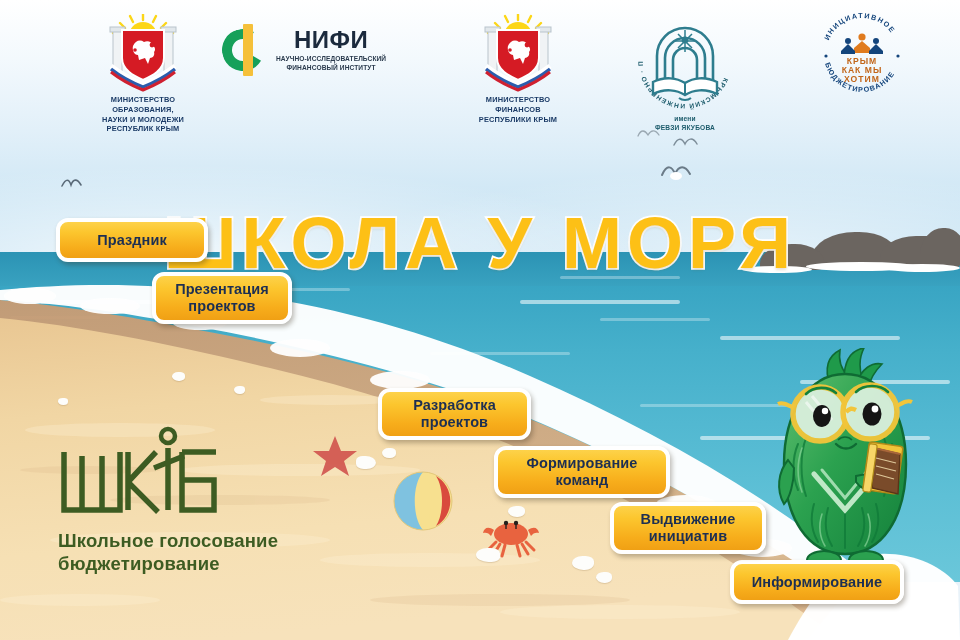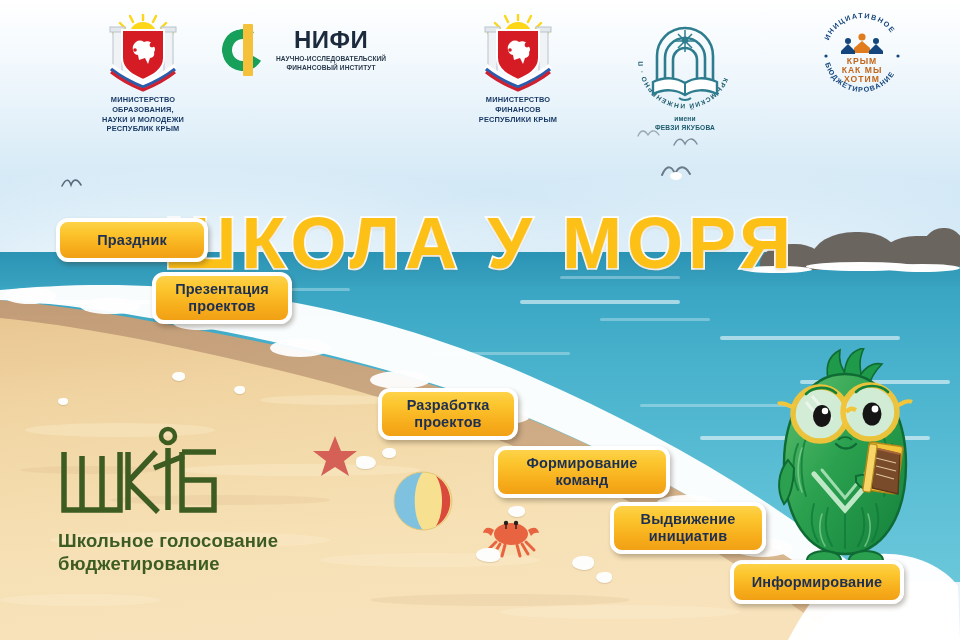--- a/index.html
+++ b/index.html
@@ -539,21 +539,21 @@
   </div>
 
   <div class="pill" style="left:152px; top:272px; width:140px; height:52px;">
     <div>
       <div>Презентация</div>
       <div>проектов</div>
     </div>
   </div>
 
 
-  <div class="pill" style="left:378px; top:388px; width:140px; height:52px;">
+  <div class="pill" style="left:378px; top:388px; width:153px; height:52px;">
     <div>
       <div>Разработка</div>
       <div>проектов</div>
     </div>
   </div>
 
   <div class="pill" style="left:494px; top:446px; width:176px; height:52px;">
     <div>
       <div>Формирование</div>
       <div>команд</div>

